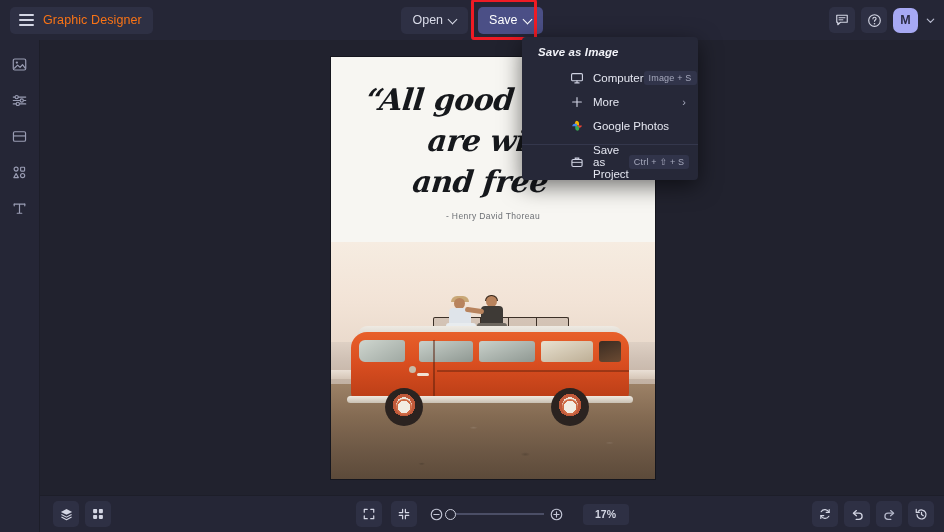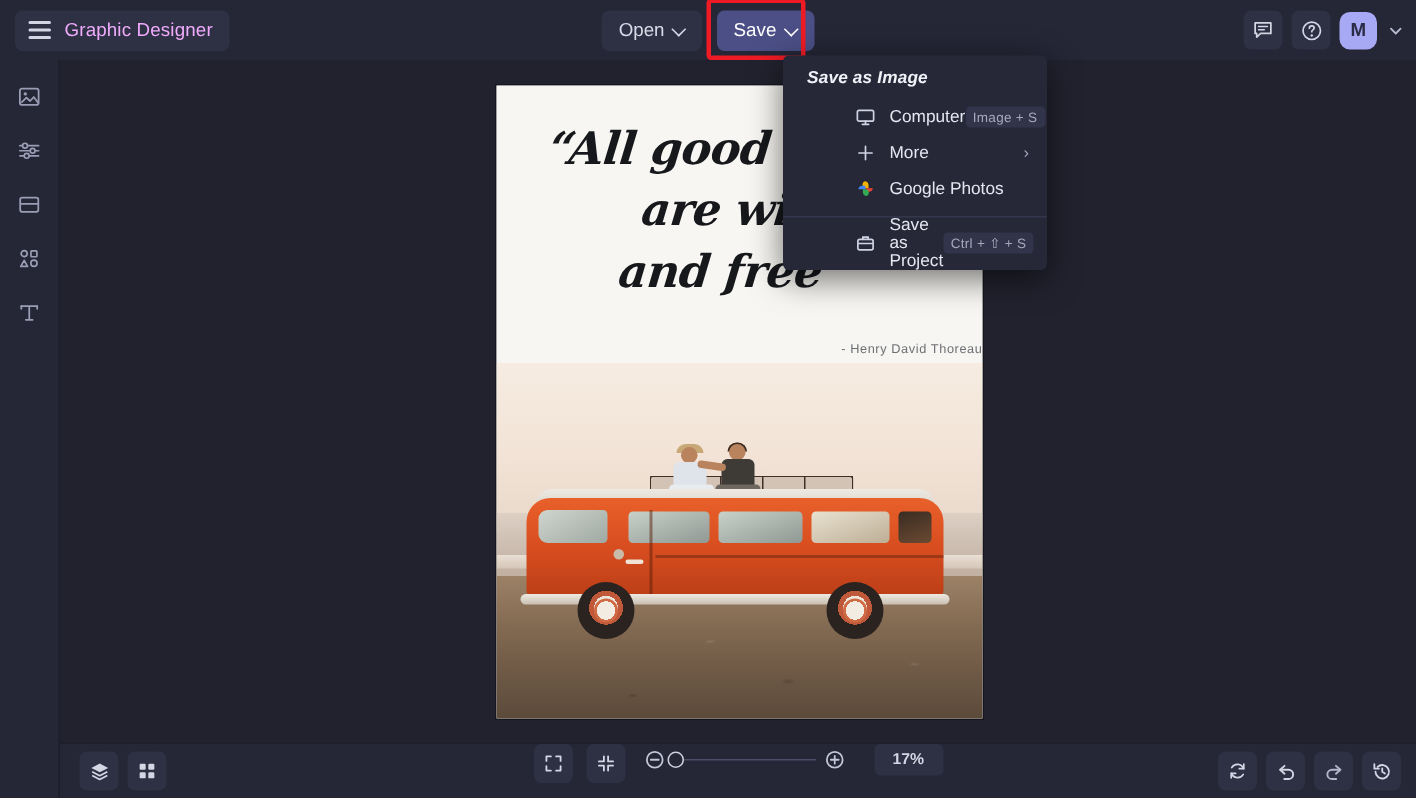--- a/index.html
+++ b/index.html
@@ -32,21 +32,21 @@
   .hamburger-chip {
     display: flex; align-items: center; gap: 9px;
     background: #2e3044;
     border-radius: 5px;
     height: 27px;
     padding: 0 11px 0 9px;
     cursor: pointer;
   }
   .hamburger-icon { width: 15px; height: 12px; display: flex; flex-direction: column; justify-content: space-between; }
   .hamburger-icon i { display: block; height: 1.6px; background: #d4d6e4; border-radius: 1px; }
-  .app-title { font-size: 12.5px; color: #f0abfc; letter-spacing: .1px; }
+  .app-title { font-size: 12.5px; color: #f97316; letter-spacing: .1px; }
 
   .topbar-center {
     position: absolute; left: 0; right: 0;
     display: flex; justify-content: center; align-items: center; gap: 10px;
     height: 40px;
   }
   .btn-pill {
     display: flex; align-items: center; gap: 6px;
     height: 27px; padding: 0 11px;
     border-radius: 5px;
@@ -136,22 +136,22 @@
     font-style: italic;
     font-weight: bold;
     color: #16181c;
     font-size: 30px;
     line-height: 41px;
     letter-spacing: -0.5px;
     padding: 0 14px;
     transform: skewX(-6deg);
   }
   .quote-attr {
-    position: absolute; left: 0; right: 0; top: 170px;
-    text-align: right;
+    position: absolute; left: 0; right: 0; top: 154px;
+    text-align: center;
     font-size: 8.5px;
     color: #6c6f74;
     letter-spacing: .4px;
   }
   .photo-zone {
     position: absolute; left: 0; top: 185px;
     width: 324px; height: 237px;
     overflow: hidden;
     background: linear-gradient(180deg,#f3e7dc 0%, #efdfd2 28%, #e3d3c5 44%, #c9b3a0 56%, #8d7460 72%, #6b5747 100%);
   }
@@ -273,21 +273,21 @@
     position: absolute; left: 40px; bottom: 0;
     width: 904px; height: 37px;
     background: #252636;
     border-top: 1px solid #1d1e29;
     display: flex; align-items: center;
     z-index: 30;
   }
   .bb-left { display:flex; align-items:center; gap:6px; margin-left: 13px; }
   .bb-center {
     position:absolute; left:0; right:0;
-    display:flex; align-items:flex-start; justify-content:center; gap:9px;
+    display:flex; align-items:center; justify-content:center; gap:9px;
     height: 37px;
   }
   .bb-right { position:absolute; right: 10px; display:flex; align-items:center; gap:6px; }
   .zoom-slider { display:flex; align-items:center; gap:0; }
   .slider-track {
     width: 94px; height: 1.6px; background: #4b4e66;
     position: relative; margin: 0 2px;
   }
   .slider-knob {
     position: absolute; left: -5px; top: 50%;

